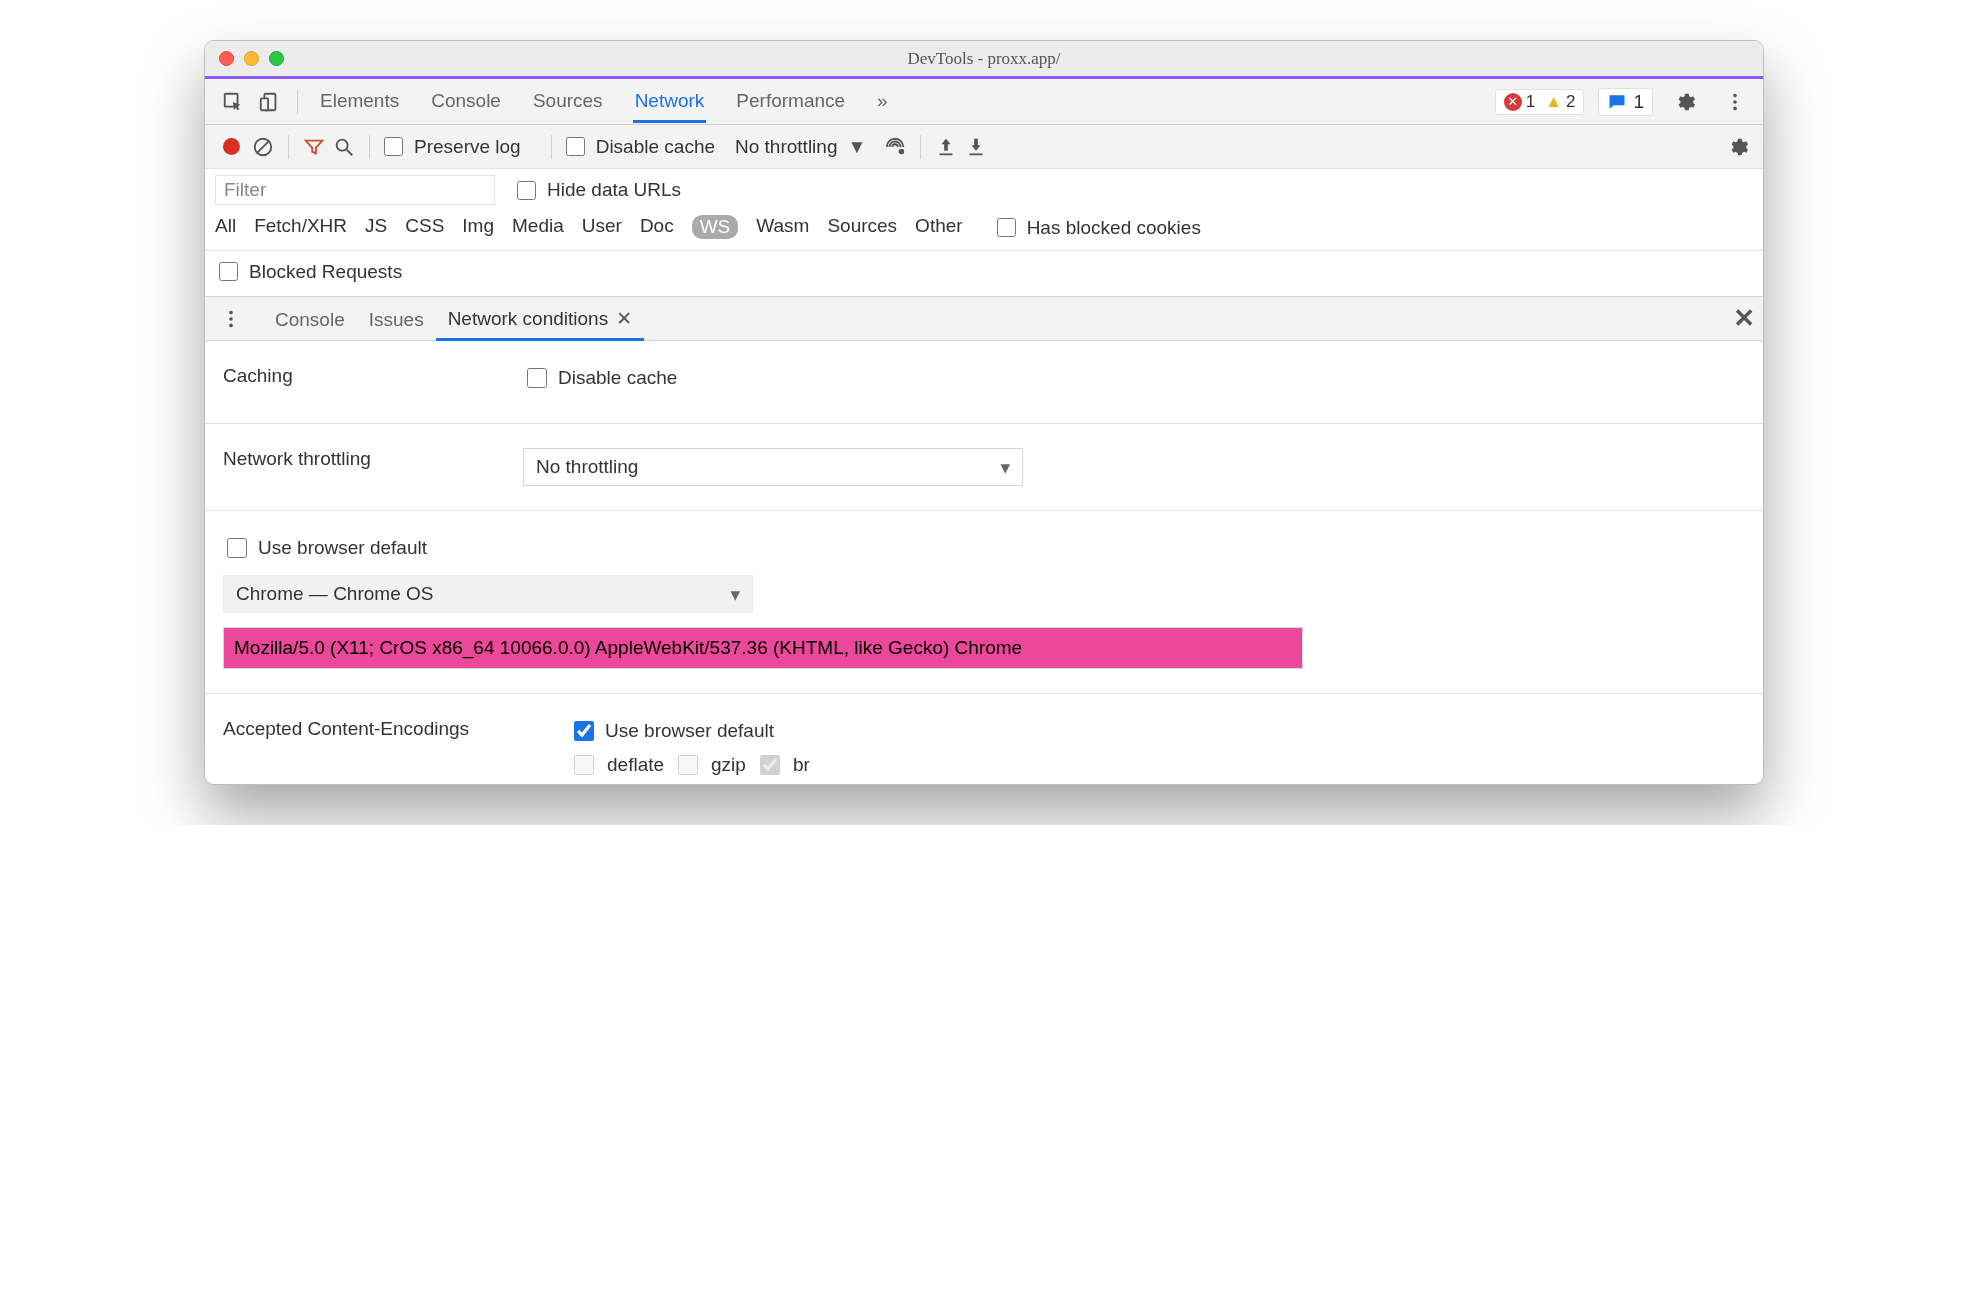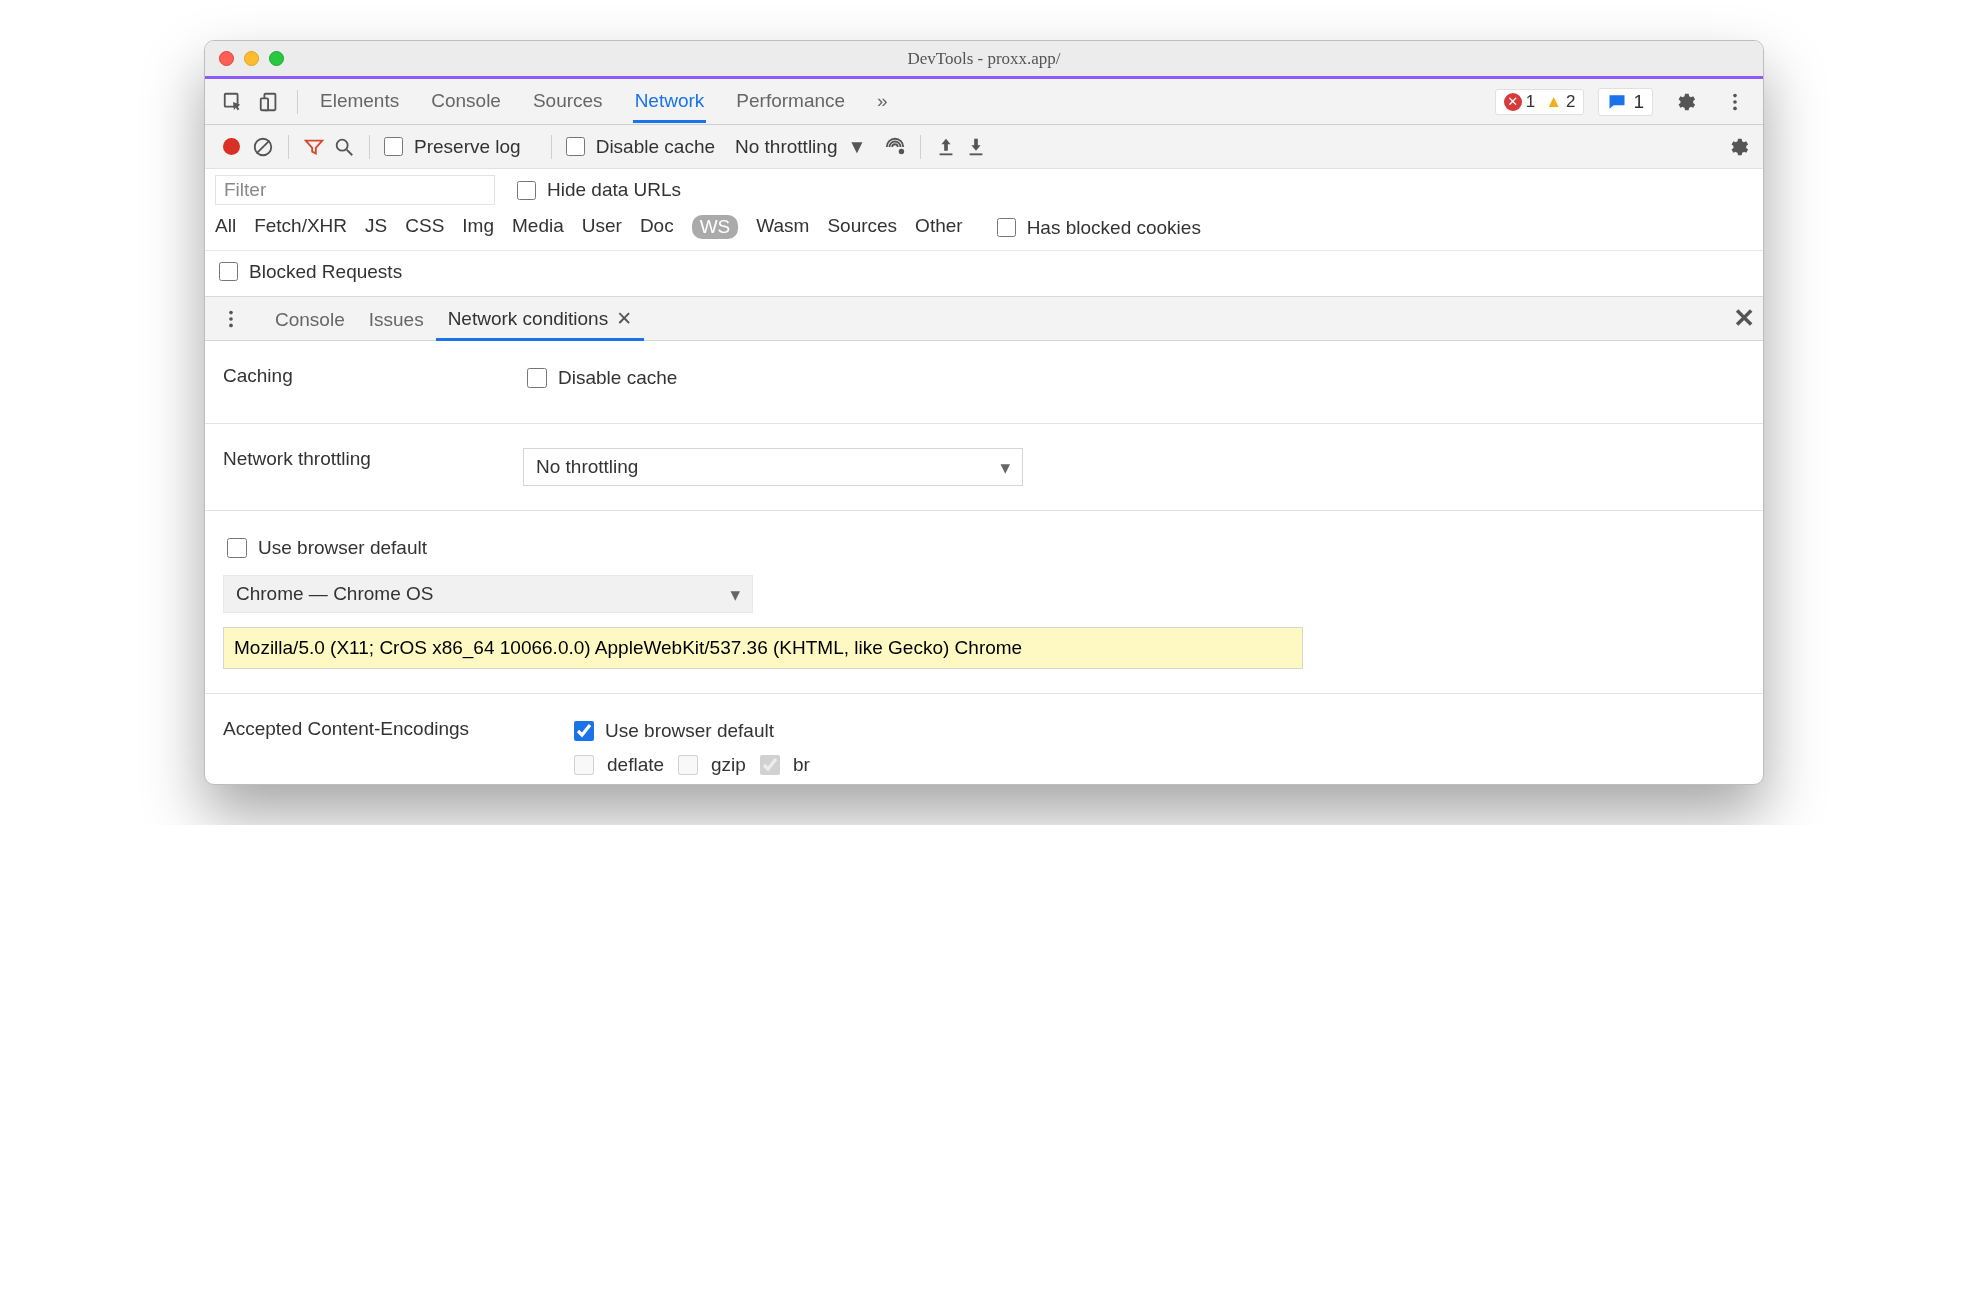--- a/index.html
+++ b/index.html
@@ -89,21 +89,21 @@
   .plabel { width:300px; color:#333; }
   .pbody { flex:1; }
   .select {
     display:flex; align-items:center; justify-content:space-between;
     border:1px solid #d6d6d6; height:38px; padding:0 12px; background:#fff; width:500px;
   }
   .select.gray { background:#f1f1f1; border-color:#eaeaea; width:530px;}
   .select .caret2 { color:#666;}
   .ua-input {
     border:1px solid #d6d6d6; height:42px; width:1080px; padding:0 10px;
-    font-size:19px; background:#fef9c3;
+    font-size:19px; background:#ec4899;
   }
   .indent { margin-top:14px; }
   .ckline { display:flex; align-items:center; gap:8px; margin-bottom:8px;}
   input.chk-blue { width:20px; height:20px; accent-color:#1a73e8; }
   input.chk-empty{ width:20px; height:20px; }
   .enc-line { display:flex; align-items:center; gap:10px; margin-top:4px;}
   .enc-line input { width:20px; height:20px; }
   .enc-line .gray-chk { accent-color:#bbb; }
   .content { position:relative; }
 </style>

